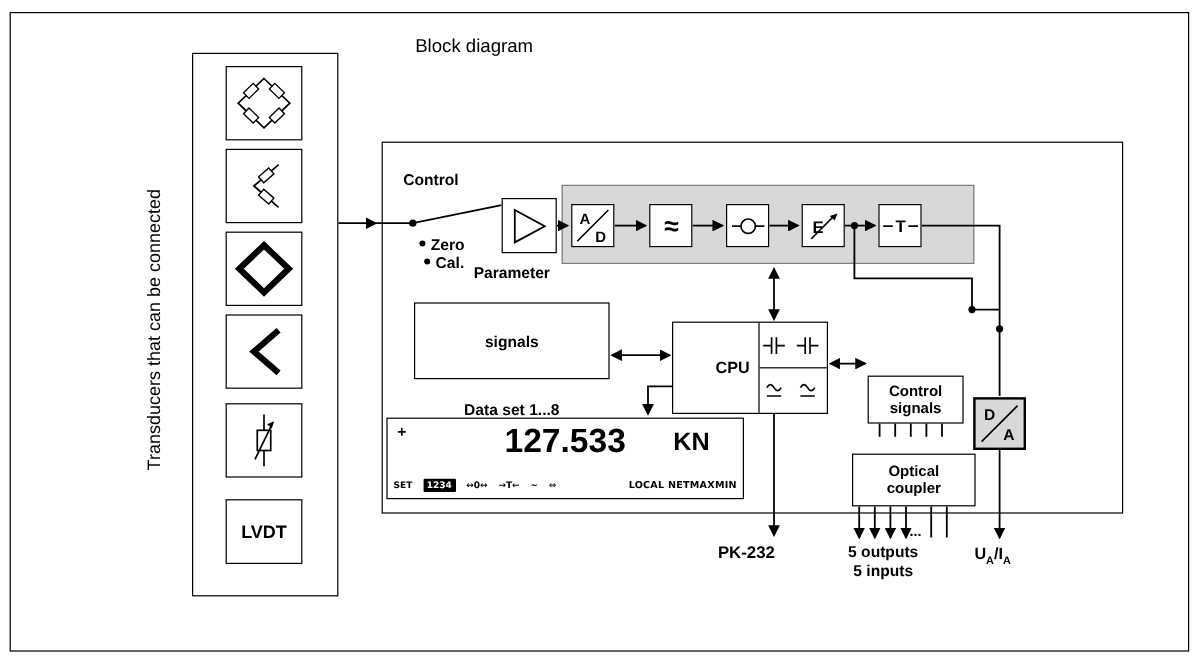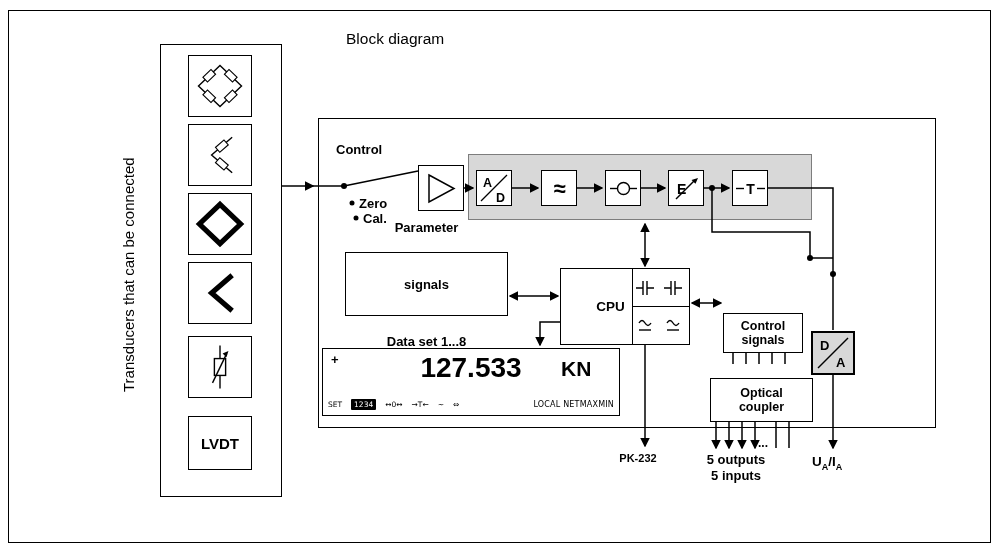--- a/index.html
+++ b/index.html
@@ -17,21 +17,21 @@
   .vertical-label{position:absolute;left:120px;top:55px;width:36px;height:440px;
     writing-mode:vertical-rl;transform:rotate(180deg);text-align:center;
     font-size:15px;}
   .wires{position:absolute;left:0;top:0;width:1001px;height:553px;z-index:2;pointer-events:none;}
   .strip{position:absolute;left:468px;top:154px;width:344px;height:66px;
          background:#d8d8d8;border:1px solid #7d7d7d;box-sizing:border-box;z-index:1;}
   .z3{z-index:3;}
   .chainbox{width:36px;height:36px;top:170px;}
   .disp-icons{position:absolute;left:328px;top:399px;width:286px;display:flex;
     align-items:center;gap:9px;font-family:"DejaVu Sans",sans-serif;
-    font-size:7.5px;font-weight:normal;}
+    font-size:7.5px;font-weight:bold;}
   .chan{background:#000;color:#fff;padding:1px 3px;border-radius:1px;}
   .mode{margin-left:auto;font-size:8px;letter-spacing:.2px;}
   sub{font-size:9px;font-weight:bold;}
   svg text{font-family:"Liberation Sans",sans-serif;}
 </style>
 </head>
 <body>
 
 <div class="canvas">
 
@@ -253,21 +253,21 @@
   </div>
 
   <div class="box z3 center" style="left:811px;top:331px;width:44px;height:44px;border-width:2.5px;background:#d8d8d8;">
     <svg width="38" height="38" viewBox="0 0 38 38">
       <line x1="4" y1="34" x2="34" y2="4" stroke="#000" stroke-width="1.4"></line>
       <text x="6" y="16" font-size="13" font-weight="bold">D</text>
       <text x="22" y="33" font-size="13" font-weight="bold">A</text>
     </svg>
   </div>
 
-  <div class="lbl bold" style="left:594px;top:452px;width:56px;text-align:center;font-size:11px;margin-left:16px;">PK-232</div>
+  <div class="lbl bold" style="left:594px;top:452px;width:56px;text-align:center;font-size:14px;">PK-232</div>
   <div class="lbl bold" style="left:758px;top:436px;font-size:12px;z-index:3;">...</div>
   <div class="lbl bold" style="left:698px;top:452px;width:76px;text-align:center;font-size:13px;">5 outputs</div>
   <div class="lbl bold" style="left:698px;top:468px;width:76px;text-align:center;font-size:13px;">5 inputs</div>
   <div class="lbl bold" style="left:812px;top:454px;font-size:13.5px;">
     <span>U</span><sub>A</sub><span>/I</span><sub>A</sub>
   </div>
 
 </div>
 
 </body></html>

